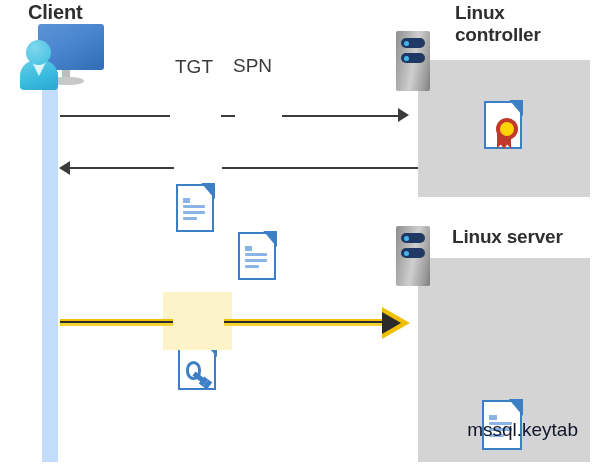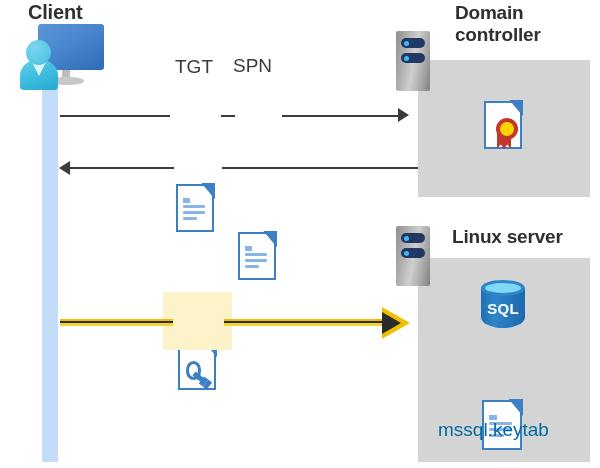--- a/index.html
+++ b/index.html
@@ -102,21 +102,21 @@
   .cyl-body{position:absolute;left:0;top:8px;width:44px;height:40px;
             background:linear-gradient(90deg,#1f6fb5 0%,#2e86c8 30%,#1d68ae 100%);
             border-radius:0 0 22px 22px/0 0 11px 11px;}
   .cyl-top{position:absolute;left:0;top:0;width:44px;height:16px;border-radius:50%;
            background:#2e86c8;}
   .cyl-top:after{content:"";position:absolute;left:4px;top:3px;width:36px;height:10px;
                  border-radius:50%;background:#7fd8f5;}
   .cyl-label{position:absolute;left:0;top:20px;width:44px;text-align:center;
              font-size:15px;font-weight:bold;color:#ffffff;letter-spacing:.3px;}
 
-  #keytab-name{left:438px;top:419px;width:140px;text-align:left;font-size:19px;color:#0369a1;}
+  #keytab-name{left:438px;top:419px;width:140px;text-align:right;font-size:19px;color:#0f172a;}
 
   
   .aline{position:absolute;height:1.6px;background:#3b3b3b;}
   .ahead-r{position:absolute;width:0;height:0;border-top:7px solid transparent;
            border-bottom:7px solid transparent;border-left:11px solid #3b3b3b;}
   .ahead-l{position:absolute;width:0;height:0;border-top:7px solid transparent;
            border-bottom:7px solid transparent;border-right:11px solid #3b3b3b;}
 
   #arr1-a{left:60px;top:115px;width:110px;}
   #arr1-b{left:221px;top:115px;width:14px;}
@@ -158,43 +158,38 @@
     <div class="mbase"></div>
     <div class="p-body"></div>
     <div class="p-collar"></div>
     <div class="p-head"></div>
   </div>
 
   <div class="abs rack" id="dc-rack">
     <div class="bay b1"></div>
     <div class="bay b2"></div>
   </div>
-  <div class="abs title" id="dc-title">Domain controller</div>
+  <div class="abs title" id="dc-title">Linux controller</div>
 
   <div class="abs doc cert" id="doc-cert">
     <div class="sheet"></div>
     <div class="fold"></div>
     <div class="ribbon-c">
       <div class="rib-l"></div>
       <div class="rib-r"></div>
       <div class="seal"></div>
     </div>
   </div>
 
   <div class="abs rack" id="linux-rack">
     <div class="bay b1"></div>
     <div class="bay b2"></div>
   </div>
   <div class="abs title" id="linux-title">Linux server</div>
 
-  <div class="abs" id="sql-icon">
-    <div class="cyl-body"></div>
-    <div class="cyl-top"></div>
-    <div class="cyl-label">SQL</div>
-  </div>
 
   <div class="abs doc tdoc" id="doc-keytab-file">
     <div class="sheet"></div>
     <div class="fold"></div>
     <div class="bar"></div>
     <div class="line l1"></div>
     <div class="line l2"></div>
     <div class="line l3"></div>
   </div>
   <div class="abs" id="keytab-name">mssql.keytab</div>

